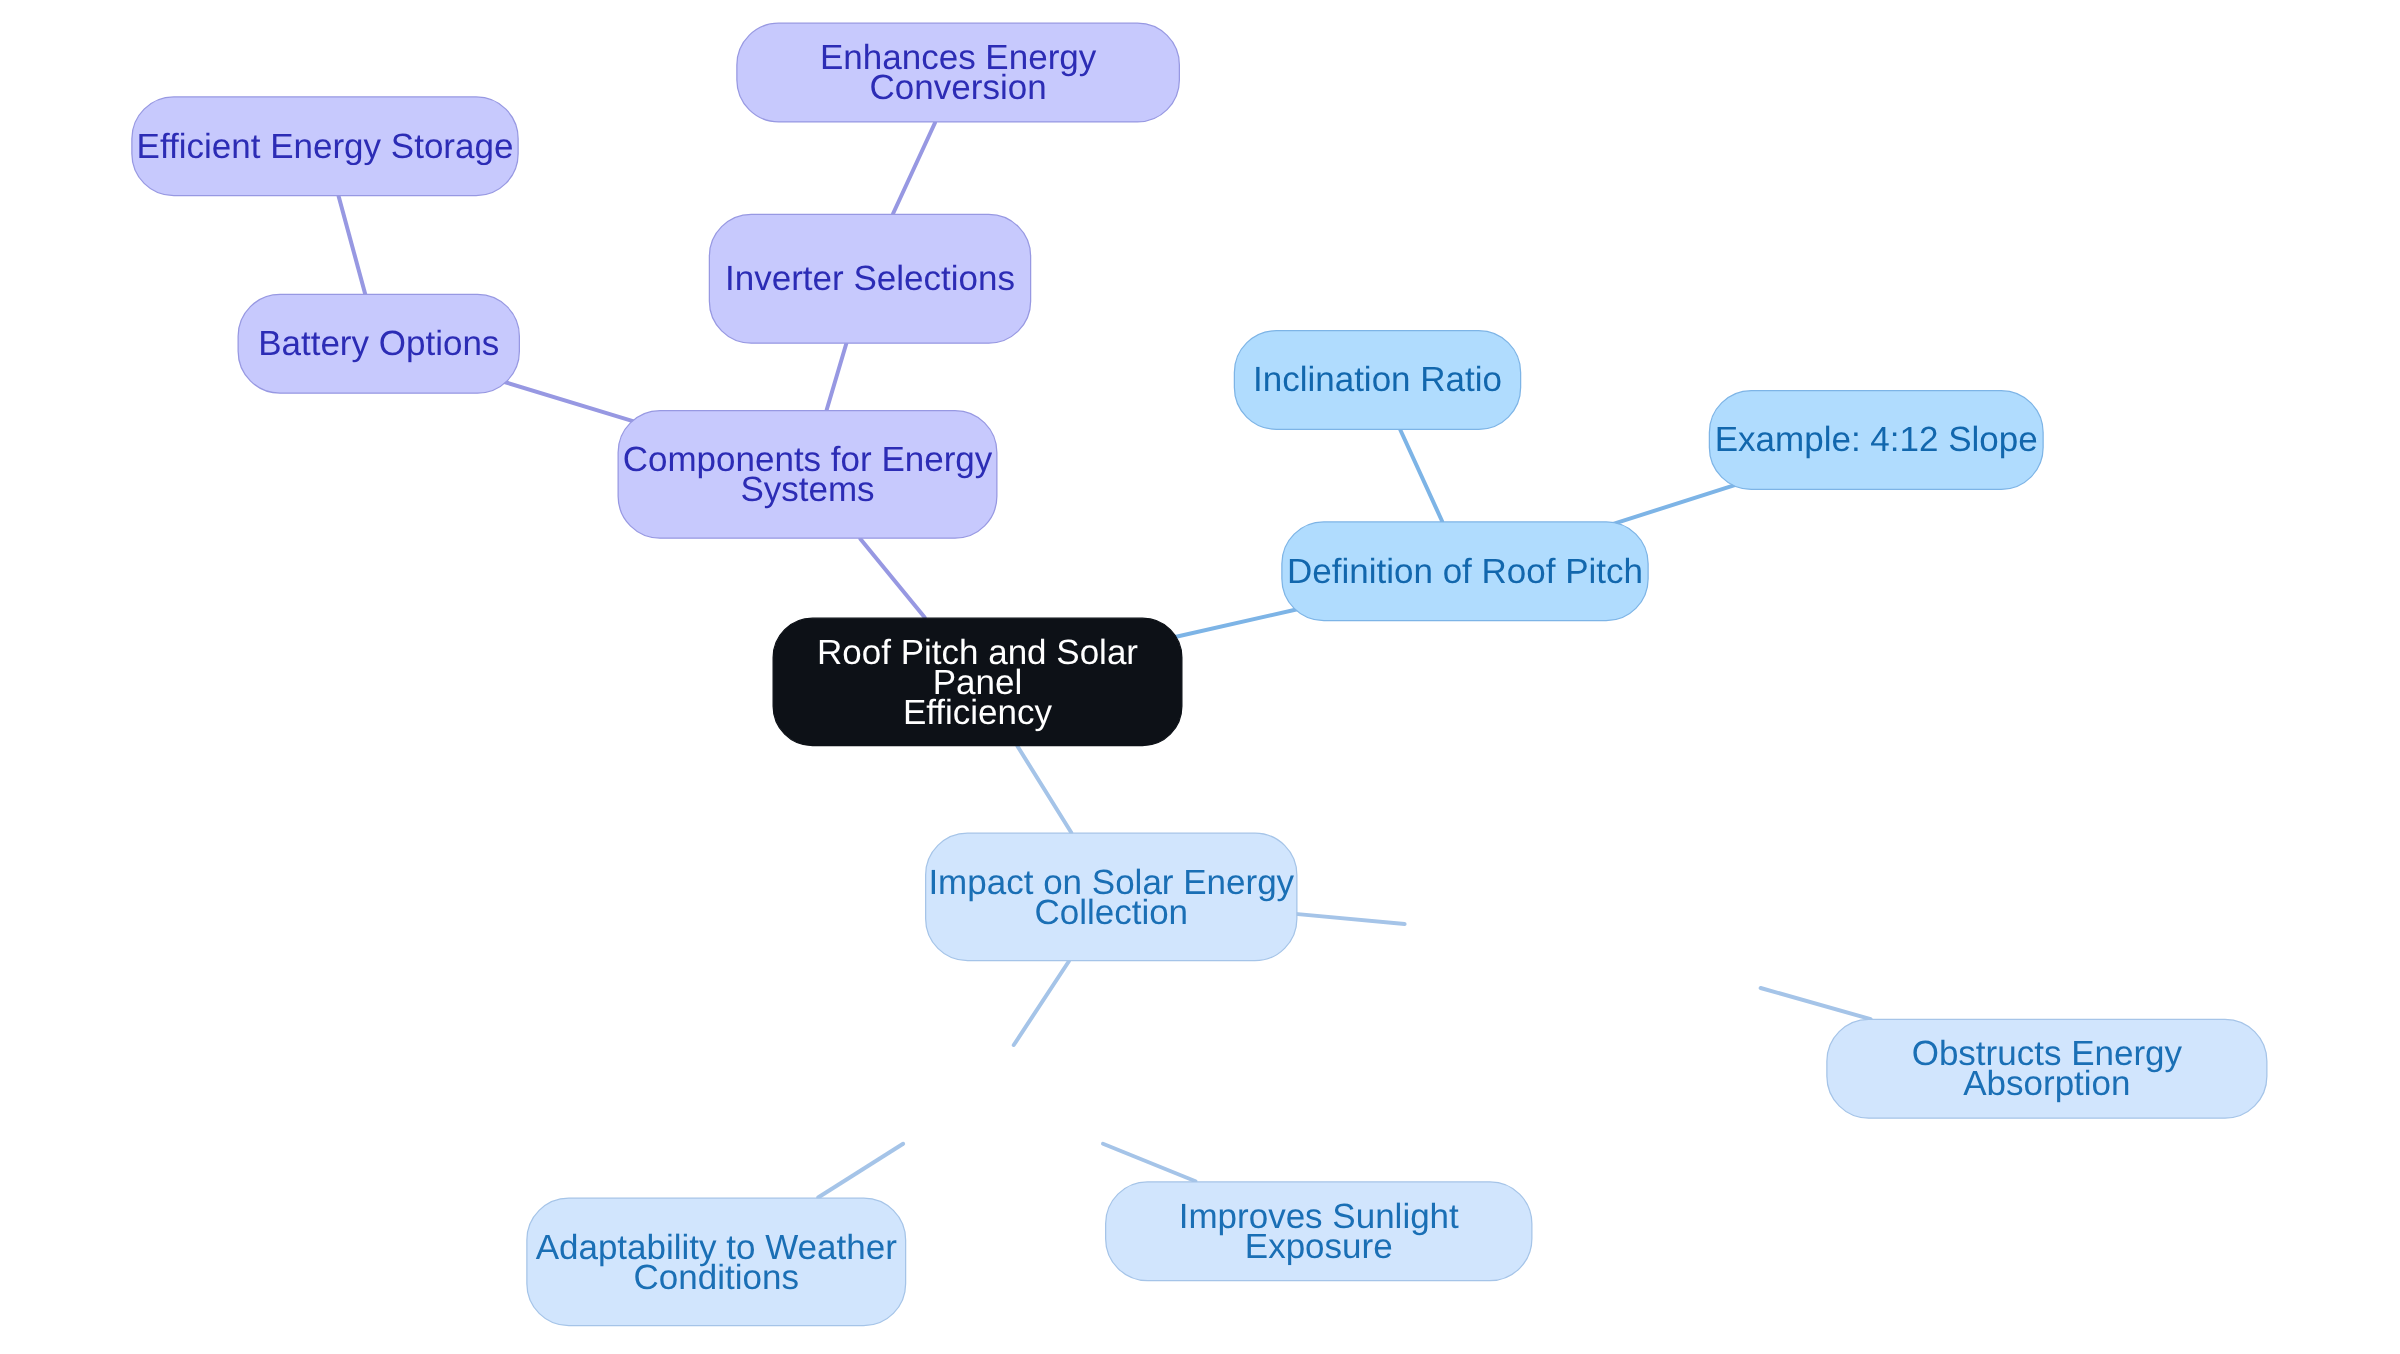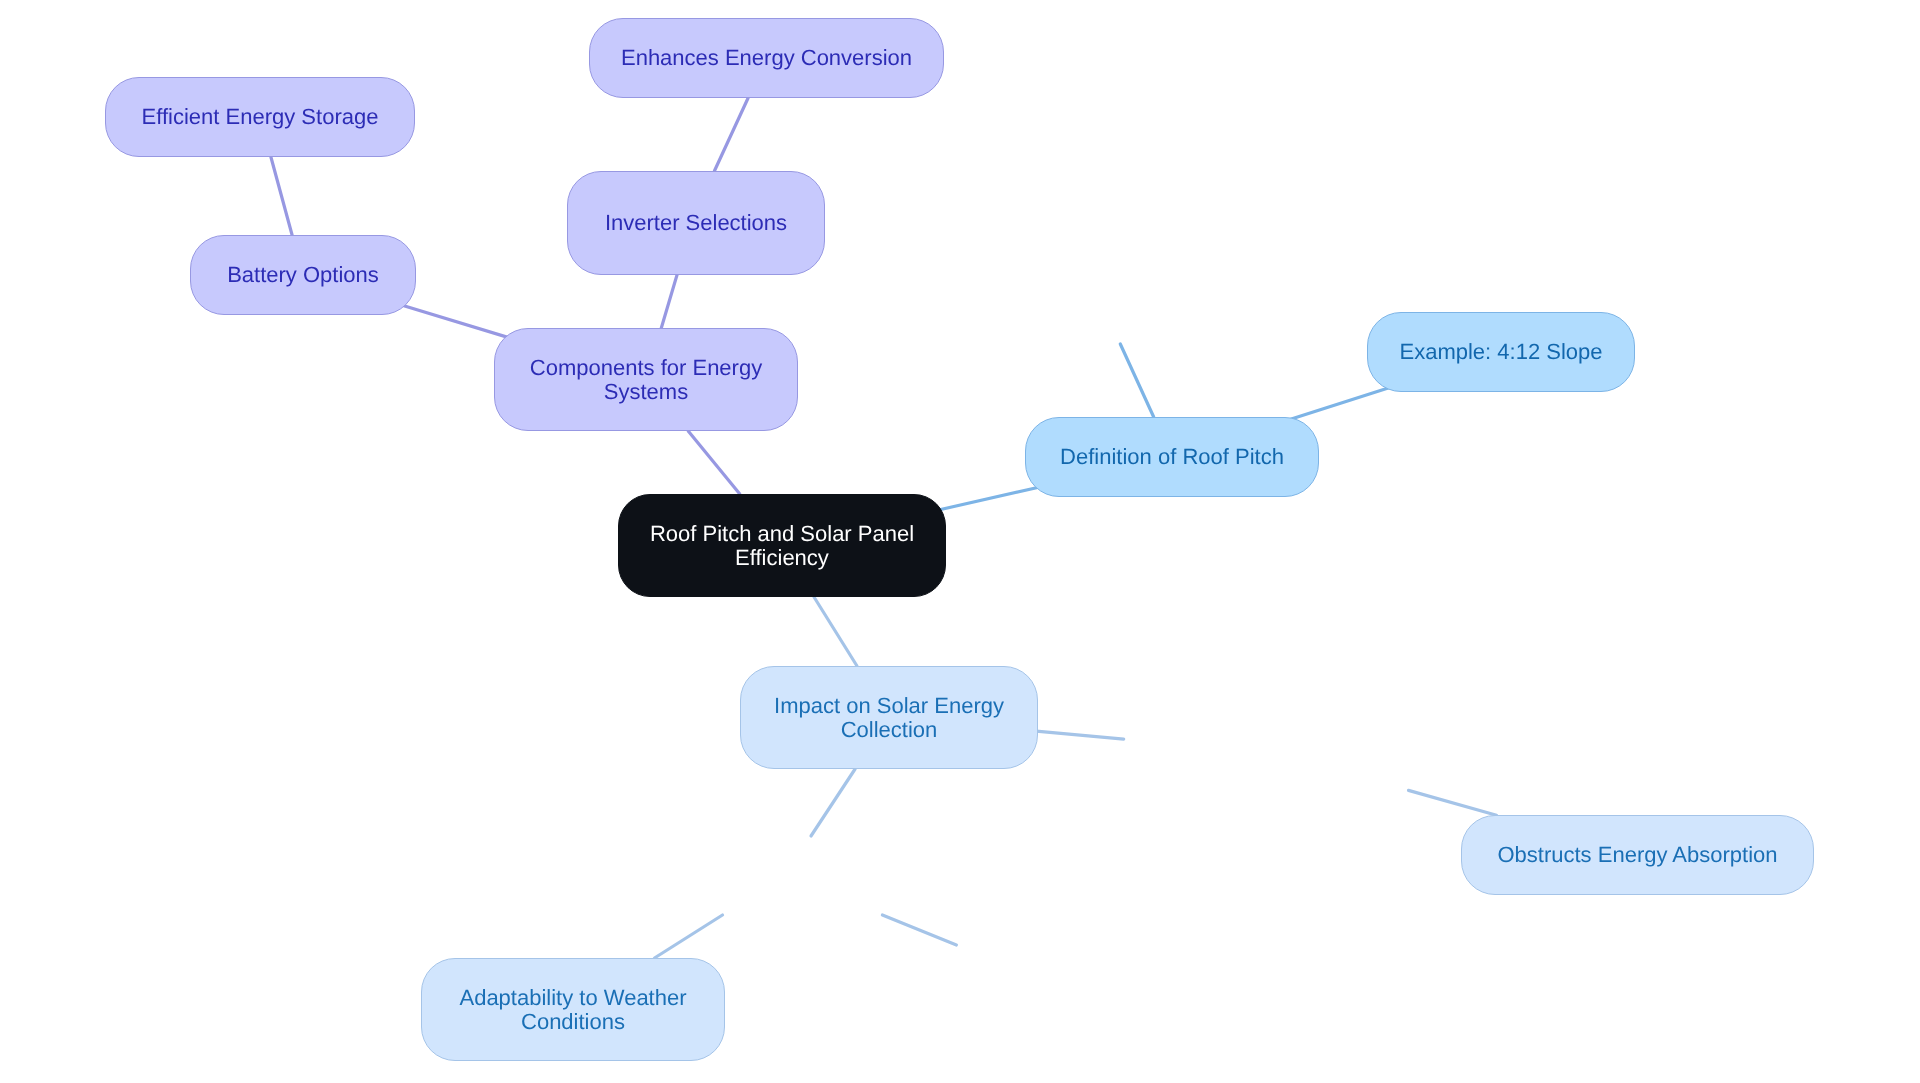--- a/index.html
+++ b/index.html
@@ -7,21 +7,21 @@
   body{width:1920px;height:1083px;overflow:hidden;
        font-family:"Liberation Sans","DejaVu Sans",sans-serif;
        -webkit-font-smoothing:antialiased;
        text-rendering:geometricPrecision;}
   #mindmap{position:relative;width:1920px;height:1083px;background:#ffffff;}
   #edge-layer{position:absolute;left:0;top:0;width:1920px;height:1083px;overflow:visible;}
   .mm-edge{fill:none;stroke-width:3.2;stroke-linecap:round;}
   .mm-node{position:absolute;box-sizing:border-box;display:flex;align-items:center;
         justify-content:center;border-style:solid;border-width:1px;}
   .mm-label{display:block;text-align:center;white-space:pre-line;line-height:24px;
-        font-size:22px;font-weight:400;transform:translateZ(0);}
+        font-size:28px;font-weight:400;transform:translateZ(0);}
   
 </style>
 <style>.t-dark{background:#0d1117;border-color:#0d1117;}.t-dark .mm-label{color:#ffffff;} .t-purple{background:#c7c9fd;border-color:#9798e2;}.t-purple .mm-label{color:#2c2cb5;}.e-purple{stroke:#9798e2;} .t-blue{background:#b0dcfe;border-color:#7db4e6;}.t-blue .mm-label{color:#1267ad;}.e-blue{stroke:#7db4e6;} .t-lightblue{background:#d1e5fd;border-color:#a5c4e8;}.t-lightblue .mm-label{color:#1a6fb5;}.e-lightblue{stroke:#a5c4e8;}</style></head>
 <body style="background: rgb(255, 255, 255);">
 
 <div id="mindmap" style="background: rgb(255, 255, 255);">
 
   <svg id="edge-layer" width="1920" height="1083" viewBox="0 0 1920 1083">
     <line class="mm-edge e-purple" x1="714.4" y1="171" x2="748.1" y2="98"></line>
     <line class="mm-edge e-purple" x1="661.3" y1="328" x2="684.1" y2="251"></line>
@@ -44,20 +44,23 @@
   </div>
   <div class="mm-node t-purple" style="left: 105px; top: 77px; width: 310px; height: 80px; border-radius: 34px;">
     <span class="mm-label">Efficient Energy Storage</span>
   </div>
   <div class="mm-node t-purple" style="left: 567px; top: 171px; width: 258px; height: 104px; border-radius: 34px;">
     <span class="mm-label">Inverter Selections</span>
   </div>
   <div class="mm-node t-purple" style="left: 190px; top: 235px; width: 226px; height: 80px; border-radius: 34px;">
     <span class="mm-label">Battery Options</span>
   </div>
+  <div class="mm-node t-blue" style="left: 987px; top: 264px; width: 230px; height: 80px; border-radius: 34px;">
+    <span class="mm-label">Inclination Ratio</span>
+  </div>
   <div class="mm-node t-blue" style="left: 1367px; top: 312px; width: 268px; height: 80px; border-radius: 34px;">
     <span class="mm-label">Example: 4:12 Slope</span>
   </div>
   <div class="mm-node t-purple" style="left: 494px; top: 328px; width: 304px; height: 103px; border-radius: 34px;">
     <span class="mm-label">Components for Energy
 Systems</span>
   </div>
   <div class="mm-node t-blue" style="left: 1025px; top: 417px; width: 294px; height: 80px; border-radius: 34px;">
     <span class="mm-label">Definition of Roof Pitch</span>
   </div>
@@ -65,18 +68,21 @@
     <span class="mm-label">Roof Pitch and Solar Panel
 Efficiency</span>
   </div>
   <div class="mm-node t-lightblue" style="left: 740px; top: 666px; width: 298px; height: 103px; border-radius: 34px;">
     <span class="mm-label">Impact on Solar Energy
 Collection</span>
   </div>
   <div class="mm-node t-lightblue" style="left: 1461px; top: 815px; width: 353px; height: 80px; border-radius: 34px;">
     <span class="mm-label">Obstructs Energy Absorption</span>
   </div>
+  <div class="mm-node t-lightblue" style="left: 884px; top: 945px; width: 342px; height: 80px; border-radius: 34px;">
+    <span class="mm-label">Improves Sunlight Exposure</span>
+  </div>
   <div class="mm-node t-lightblue" style="left: 421px; top: 958px; width: 304px; height: 103px; border-radius: 34px; align-items: center;">
     <span class="mm-label">Adaptability to Weather
 Conditions</span>
   </div>
 
 </div>
 
 </body></html>

